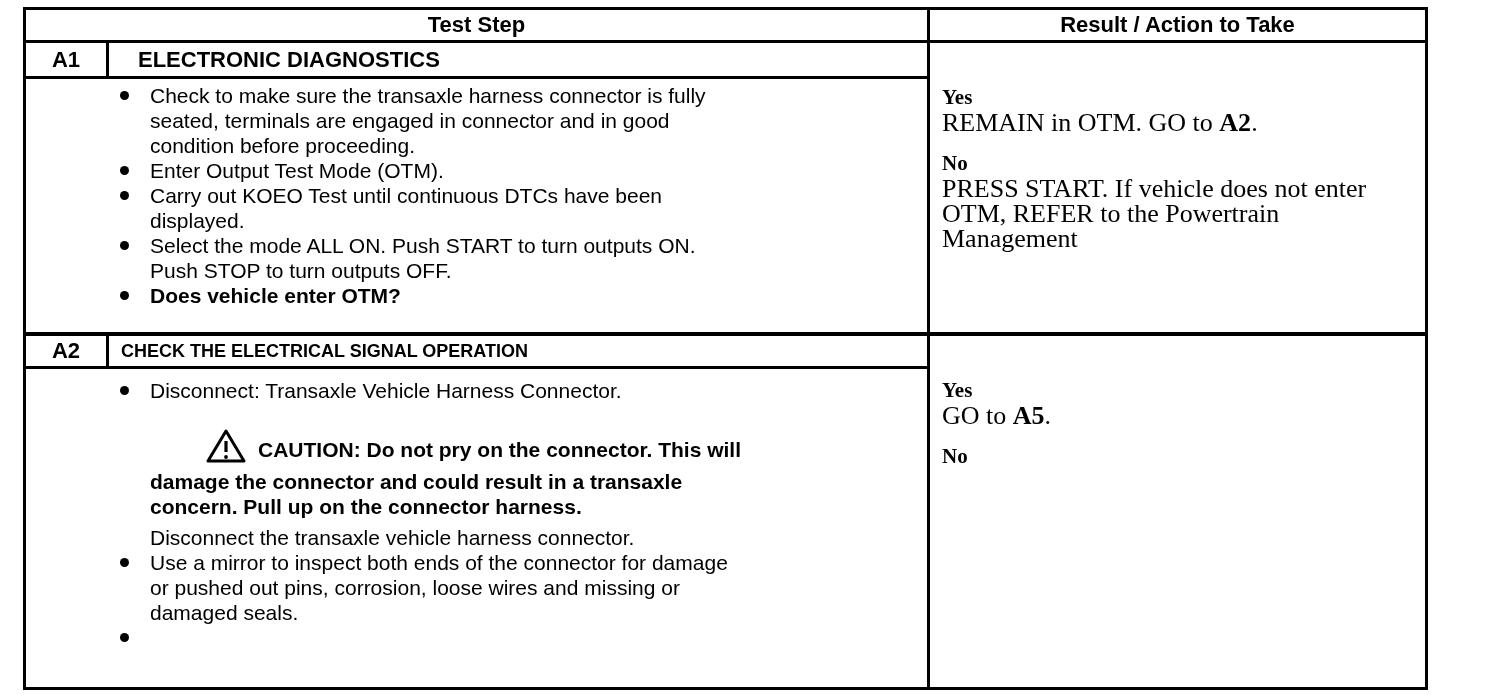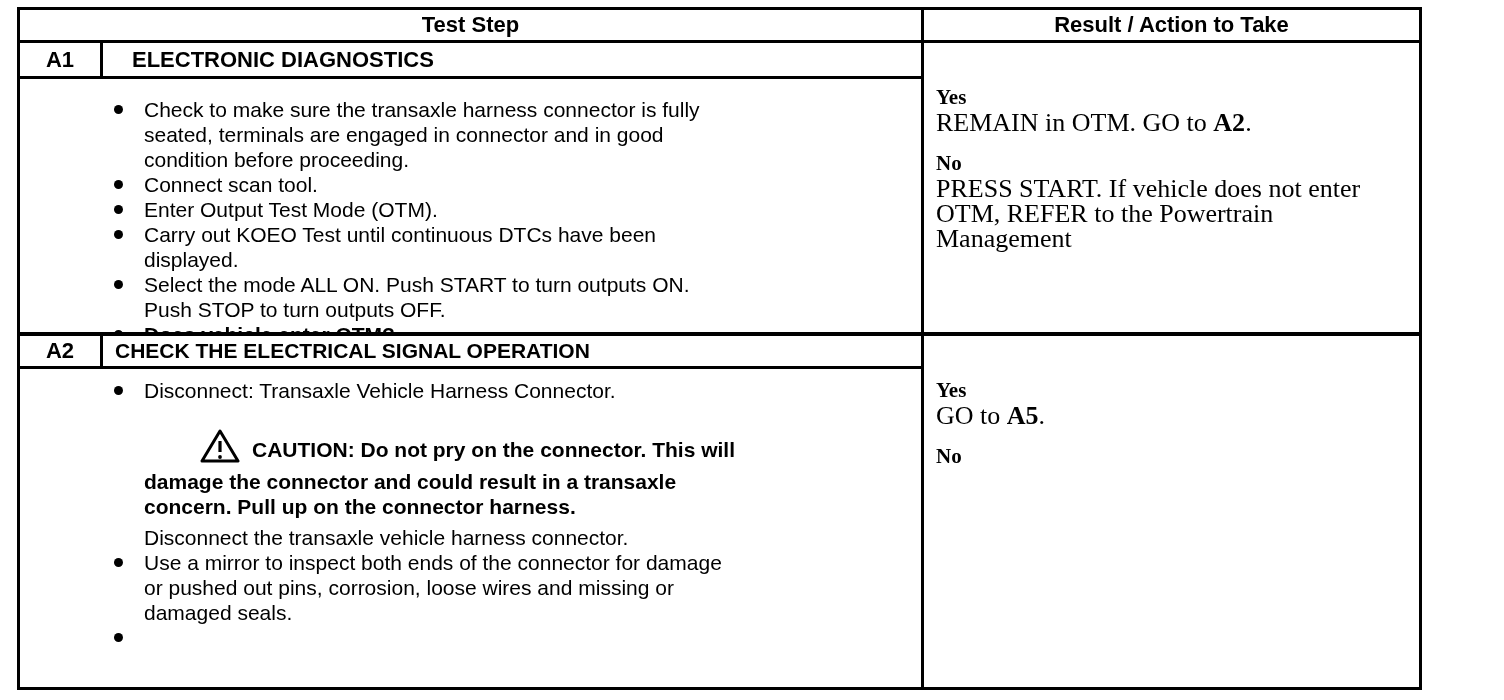--- a/index.html
+++ b/index.html
@@ -4,21 +4,21 @@
 <style>
   html, body { margin:0; padding:0; }
   body {
     width:1504px; height:700px; background:#ffffff; color:#000;
     font-family:"Liberation Sans", sans-serif;
     -webkit-font-smoothing:antialiased;
   }
   .page { position:relative; width:1504px; height:700px; background:#fff; overflow:hidden; }
 
   .ptable {
-    position:absolute; left:17px; top:7px; width:1405px; height:683px;
+    position:absolute; left:23px; top:7px; width:1405px; height:683px;
     box-sizing:border-box; border:3px solid #000;
     display:grid;
     grid-template-columns:83px 821px 495px;
     grid-template-rows:33px 36px 257px 33px 318px;
     background:#fff;
   }
   .cell { box-sizing:border-box; min-width:0; min-height:0; overflow:hidden; }
 
   .th-step   { grid-area:1/1/2/3; border-right:3px solid #000; border-bottom:3px solid #000;
                display:flex; align-items:center; justify-content:center;
@@ -34,25 +34,25 @@
               display:flex; align-items:center; padding-left:29px;
               font-weight:bold; font-size:22px; }
   .body-a1  { grid-area:3/1/4/3; border-right:3px solid #000; border-bottom:4px solid #000; }
   .res-a1   { grid-area:2/3/4/4; border-bottom:4px solid #000; padding:42px 16px 0 12px; }
 
   .lbl-a2   { grid-area:4/1/5/2; border-right:3px solid #000; border-bottom:3px solid #000;
               display:flex; align-items:center; justify-content:center;
               font-weight:bold; font-size:22px; }
   .title-a2 { grid-area:4/2/5/3; border-right:3px solid #000; border-bottom:3px solid #000;
               display:flex; align-items:center; padding-left:12px;
-              font-weight:bold; font-size:21px; }
+              font-weight:bold; font-size:18px; }
   .body-a2  { grid-area:5/1/6/3; border-right:3px solid #000; }
   .res-a2   { grid-area:4/3/6/4; padding:42px 16px 0 12px; }
 
-  .step-list { list-style:none; margin:0; padding:18px 10px 0 94px;
+  .step-list { list-style:none; margin:0; padding:4px 10px 0 94px;
                font-size:21px; line-height:25px; }
   .body-a2 .step-list { padding-top:9px;border-radius:7px; }
   li.step { display:flex; margin:0; }
   .dot { width:9px; height:9px; border-radius:50%; background:#000;
          margin:8px 21px 0 0; flex:none; }
   .stext { white-space:pre-line; }
   li.step.bold-step .stext { font-weight:bold; }
 
   li.caution { display:block; padding-left:30px; margin:26px 0 6px 0; }
   .caution-text { font-weight:bold; white-space:pre-line; }
@@ -86,24 +86,20 @@
       <span>ELECTRONIC DIAGNOSTICS</span>
     </div>
 
     <div class="cell body-a1">
       <ul class="step-list">
         <li class="step">
           <span class="dot"></span>
           <span class="stext">Check to make sure the transaxle harness connector is fully
 seated, terminals are engaged in connector and in good
 condition before proceeding.</span>
-        </li>
-        <li class="step">
-          <span class="dot"></span>
-          <span class="stext">Connect scan tool.</span>
         </li>
         <li class="step">
           <span class="dot"></span>
           <span class="stext">Enter Output Test Mode (OTM).</span>
         </li>
         <li class="step">
           <span class="dot"></span>
           <span class="stext">Carry out KOEO Test until continuous DTCs have been
 displayed.</span>
         </li>

